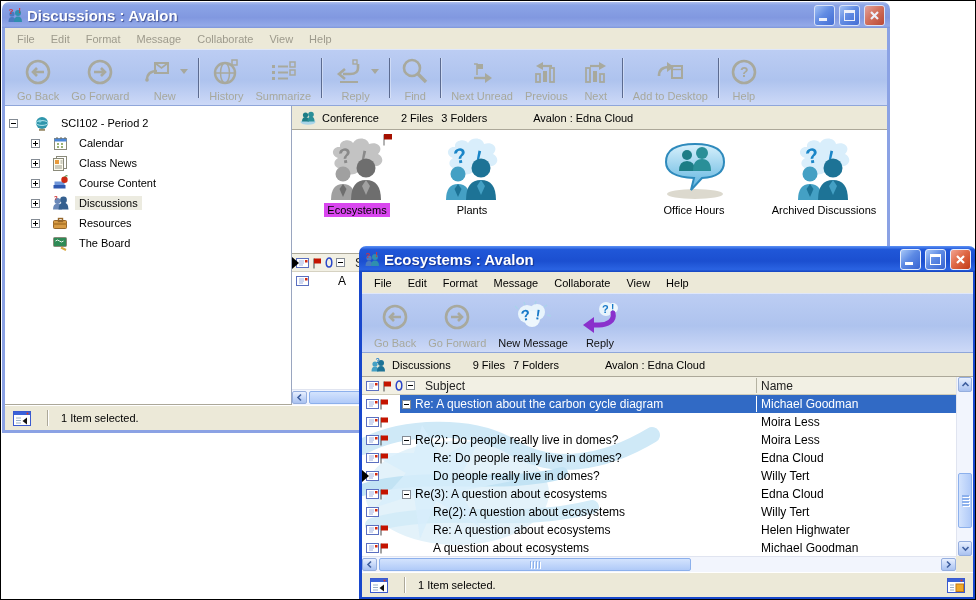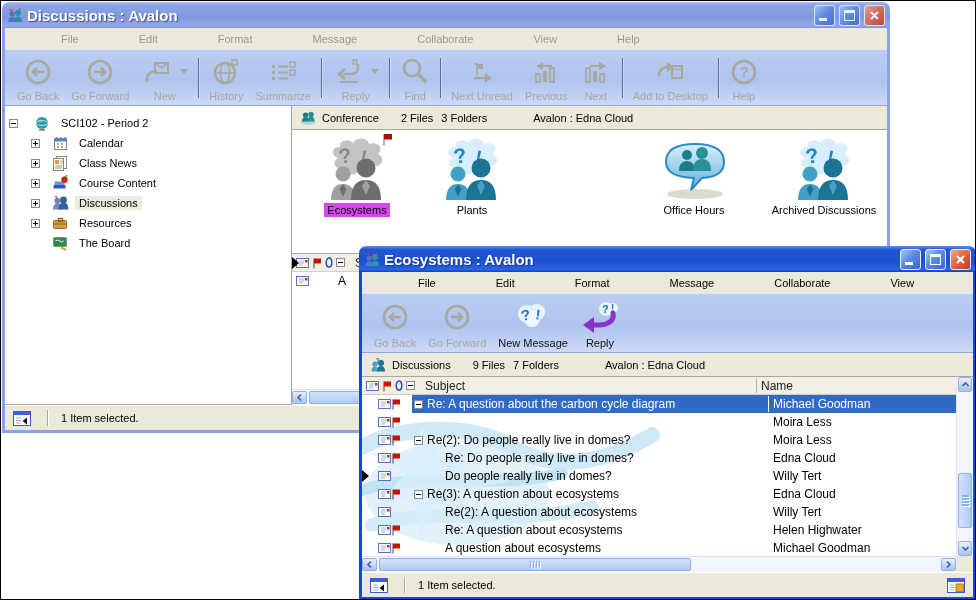--- a/index.html
+++ b/index.html
@@ -18,21 +18,21 @@
   .caption-btn { width:21px; height:21px; border-radius:3px; border:1px solid #e7eefc; position:relative; display:flex; align-items:center; justify-content:center; flex:none; }
   .btn-blue { background:linear-gradient(135deg,#a8c8f8 0%,#5d8ae4 45%,#3764d2 100%); }
   .btn-red  { background:linear-gradient(135deg,#f2a492 0%,#e06a47 45%,#c23a17 100%); }
   .win-inactive .caption-btn { opacity:.85; }
   .glyph-min { position:absolute; left:4px; bottom:4px; width:8px; height:3px; background:#fff; }
   .glyph-max { position:absolute; left:4px; top:4px; width:11px; height:11px; border:1px solid #fff; border-top-width:3px; }
   .win-body { flex:1; min-height:0; display:flex; flex-direction:column; background:#ece9d8;
               border-left:3px solid var(--frame); border-right:3px solid var(--frame); border-bottom:3px solid var(--frame); }
 
   .menubar { height:21px; background:#ece9d8; display:flex; align-items:center; padding-left:4px; font-size:11px; flex:none; }
-  .menu-item { padding:3px 8px; white-space:nowrap;margin-left:44px; }
+  .menu-item { padding:3px 8px; white-space:nowrap; }
   .menu-inactive .menu-item { color:#9d9a8c; }
   .menu-active .menu-item { color:#000; }
 
   .toolbar { background:linear-gradient(180deg,#bccdf3 0%,#aec3ee 55%,#cdd9f7 100%); border-top:1px solid #dfe7fa;
              border-bottom:1px solid #8fa6da; display:flex; align-items:stretch; padding:2px 2px 1px 6px; flex:none; }
   #bg-toolbar { height:57px; } #fg-toolbar { height:60px; }
   .tb-btn { display:flex; flex-direction:column; align-items:center; justify-content:flex-end; padding:1px 6px 2px; }
   .tb-iconwrap { flex:1; display:flex; align-items:center; gap:7px; }
   .tb-label { font-size:11px; white-space:nowrap; color:#111; }
   .tb-btn.disabled .tb-label { color:#a7a89c; }
@@ -75,21 +75,21 @@
   .status-div { align-self:stretch; margin:4px 12px 4px 16px; border-left:1px solid #aca899; border-right:1px solid #fff; width:0; }
   .status-ico-right { margin-left:auto; }
 
   .list-region { flex:1; min-height:0; position:relative; background:#fff; overflow:hidden; }
   .watermark { position:absolute; left:0; top:18px; pointer-events:none; }
   .col-header { position:absolute; top:0; left:0; right:17px; height:18px; background:#f2f0e4; border-bottom:1px solid #cfccba; display:flex; align-items:center; gap:3px; padding-left:4px; font-size:12px; color:#222; }
   .col-header .hdr-label { margin-left:7px; }
   .col-divider { position:absolute; left:394px; top:1px; height:15px; width:1px; background:#b4b2a2; }
   .col-name { position:absolute; left:399px; }
   .rows { position:absolute; top:18px; left:0; right:17px; bottom:16px; }
-  .msg-row { position:relative; height:18px; font-size:12px; color:#000;margin-left:12px; }
+  .msg-row { position:relative; height:18px; font-size:12px; color:#000; }
   .msg-row > span { position:absolute; top:0; height:18px; display:inline-flex; align-items:center; white-space:nowrap; }
   .m-env { left:4px; } .m-flag { left:17px; } .m-exp { left:40px; z-index:2; }
   .m-sub0 { left:53px; } .m-sub1 { left:71px; } .m-name { left:399px; }
   .msg-row.selected .sel-band { position:absolute; left:38px; right:0; top:0; bottom:0; background:#316ac5; }
   .msg-row.selected .m-sub0, .msg-row.selected .m-name { color:#fff; z-index:2; }
   .msg-row.selected .sel-div { position:absolute; left:394px; top:1px; height:16px; width:1px; background:#fff; z-index:2; }
   .cur-marker { position:absolute; left:0; top:93px; width:0; height:0; border-top:6px solid transparent; border-bottom:6px solid transparent; border-left:7px solid #000; z-index:5; }
 
   .vscroll { position:absolute; right:0; top:0; bottom:16px; width:17px; background:#f2f5fd; border-left:1px solid #e0e4f0; }
   .hscroll { position:absolute; left:0; right:17px; bottom:0; height:16px; background:#f2f5fd; border-top:1px solid #e0e4f0; }

